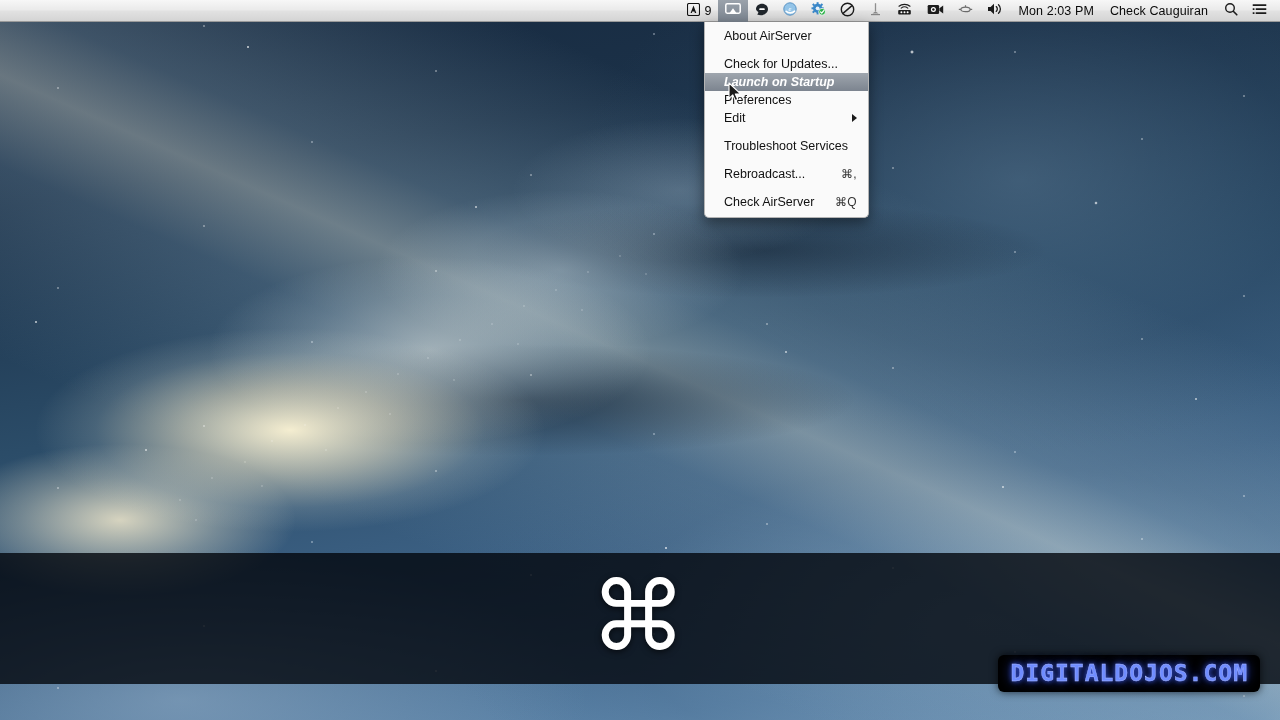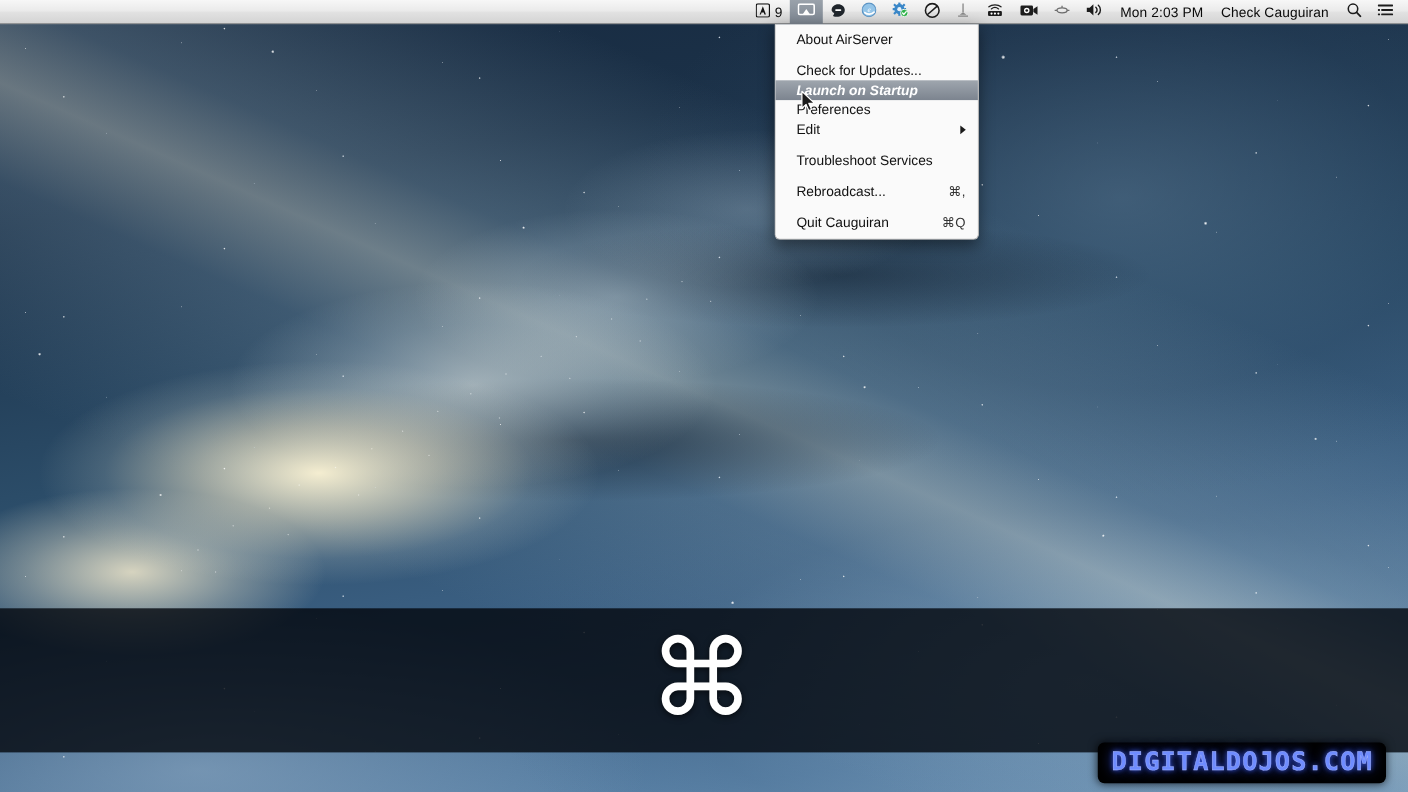--- a/index.html
+++ b/index.html
@@ -145,21 +145,21 @@
   .mb-item.selected {
     background:linear-gradient(to bottom,#9aa2ab 0%, #7b848f 100%);
   }
   .mb-item.selected svg, .mb-item.selected .glyph { filter:brightness(3) saturate(0); }
   .mb-text { font-size:12.5px; letter-spacing:.1px; }
   .mb-user { padding:0 9px; }
   .glyph { display:inline-block; line-height:1; }
 
   
   #airserver-menu {
-    position:absolute; left:704px; top:22px; width:186px;
+    position:absolute; left:704px; top:22px; width:165px;
     background:#fafafa;
     border:1px solid #b4b4b4; border-top:none;
     border-radius:0 0 5px 5px;
     box-shadow:0 5px 14px rgba(0,0,0,0.45);
     padding:5px 0 6px 0;
     z-index:30;
     font-size:12.5px; color:#111;
   }
   .menu-row {
     height:18px; display:flex; align-items:center;
@@ -190,21 +190,21 @@
   }
   #key-symbol {
     color:#fff; font-size:96px; line-height:1;
     font-family:"DejaVu Sans", sans-serif;
     text-shadow:0 2px 6px rgba(0,0,0,.6);
     margin-left:-4px; margin-top:-4px;
   }
 
   
   #watermark {
-    position:absolute; right:20px; bottom:8px;
+    position:absolute; right:20px; bottom:28px;
     background:#000; border-radius:6px;
     padding:5px 12px 6px 12px;
     z-index:25;
     box-shadow:0 0 8px rgba(0,0,0,.7);
   }
   #watermark-text {
     font-family:"DejaVu Sans Mono", monospace;
     font-size:23px; font-weight:bold;
     color:#6f8cff;
     letter-spacing:1px;
@@ -408,21 +408,21 @@
   <div class="menu-row gap-top">
     <span class="menu-label">Troubleshoot Services</span>
   </div>
 
   <div class="menu-row gap-top">
     <span class="menu-label">Rebroadcast...</span>
     <span class="menu-shortcut">⌘,</span>
   </div>
 
   <div class="menu-row gap-top">
-    <span class="menu-label">Quit Cauguiran</span>
+    <span class="menu-label">Check AirServer</span>
     <span class="menu-shortcut">⌘Q</span>
   </div>
 
 </div>
 
 <div id="cursor">
   <svg width="15" height="22" viewBox="0 0 15 22">
     <path d="M1 1 L1 16.4 L4.8 12.9 L7.3 18.6 L9.8 17.5 L7.3 12.0 L12.3 11.7 Z" fill="#1b1b1b" stroke="#ffffff" stroke-width="1.1" stroke-linejoin="round"></path>
   </svg>
 </div>

